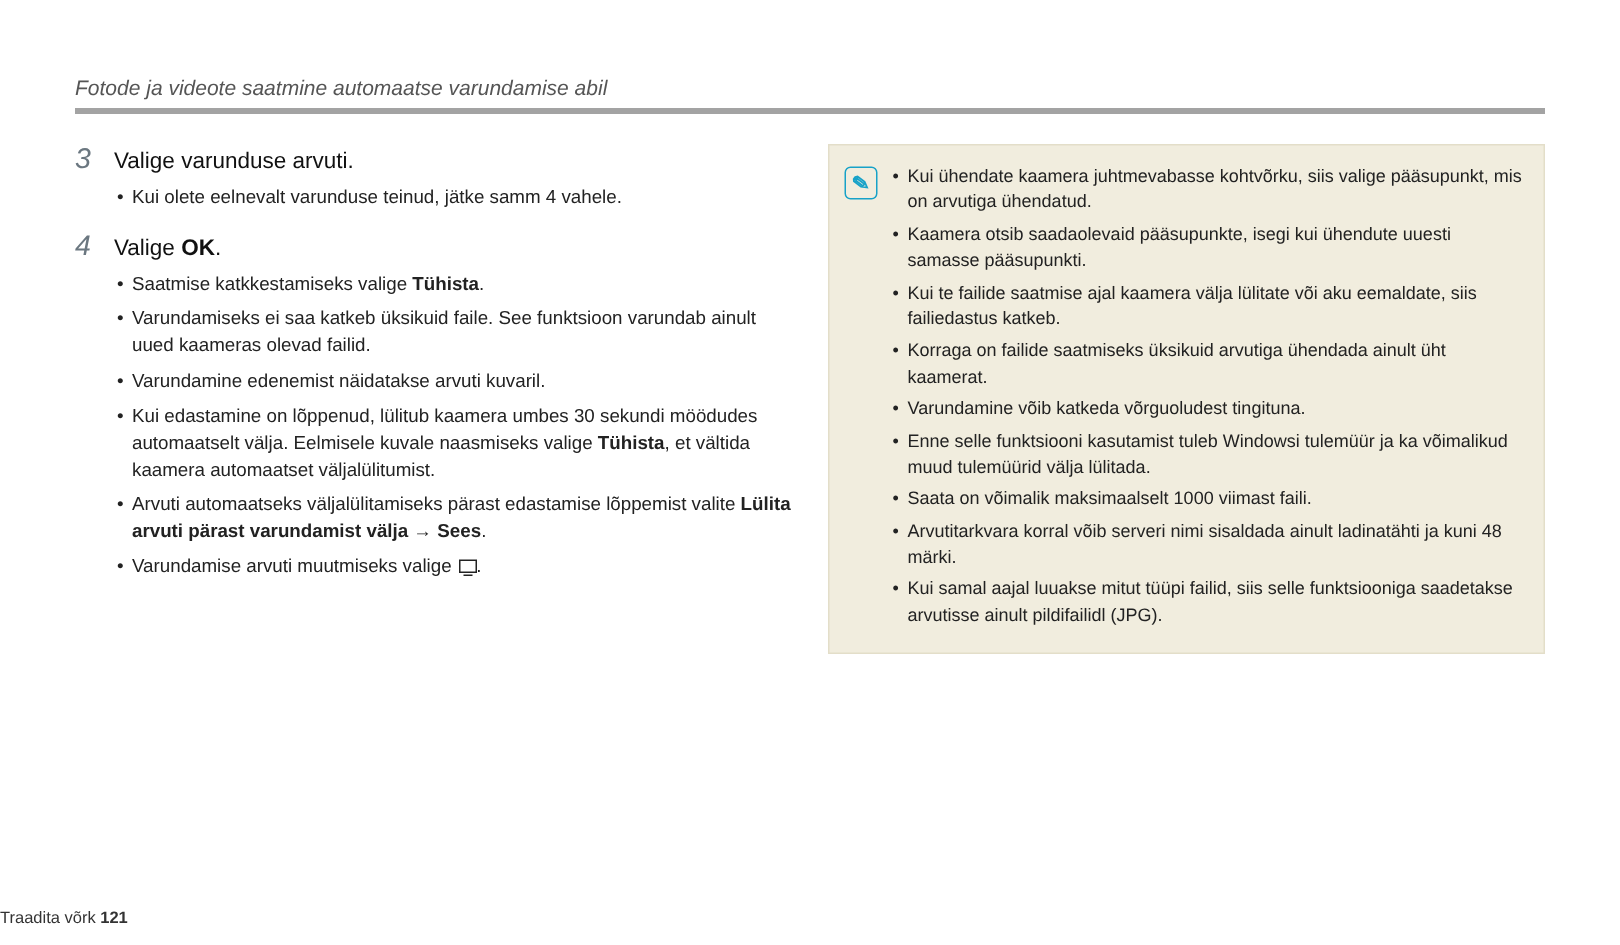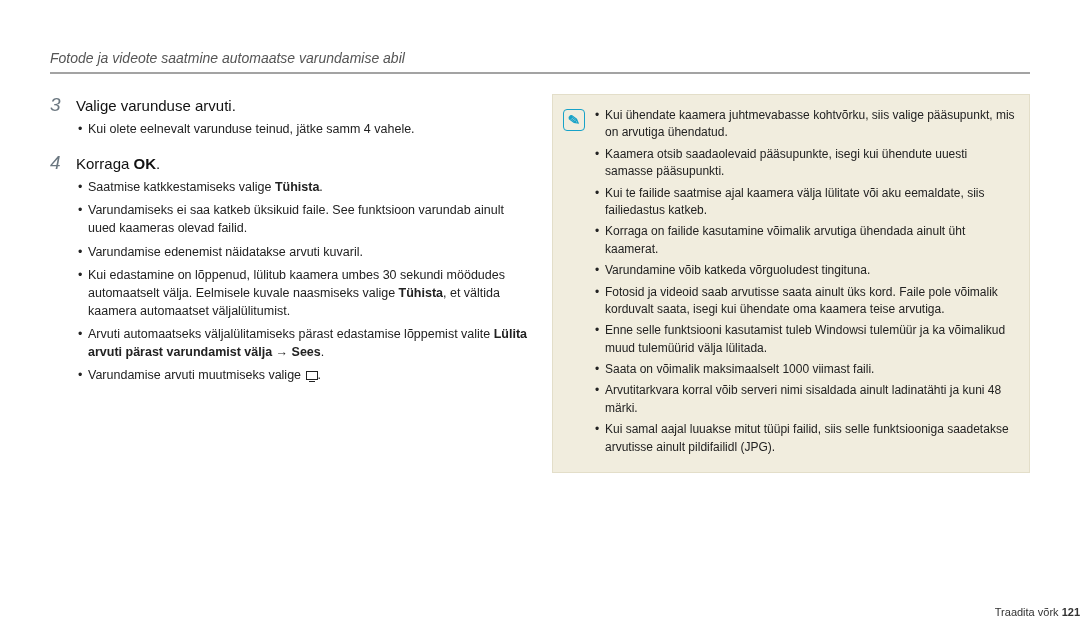--- a/index.html
+++ b/index.html
@@ -10,21 +10,21 @@
     background: #ffffff;
     color: #222;
     position: relative;
     padding: 50px 50px 0 50px;
   }
   .header {
     font-size: 14px;
     color: #555;
     font-style: italic;
     padding-bottom: 6px;
-    border-bottom: 2px solid #a3a3a3;
+    border-bottom: 4px solid #a3a3a3;
     margin-bottom: 20px;
     font-weight: 300;
   }
   .two-col {
     display: flex;
     gap: 24px;
   }
   .left-col {
     flex: 1;
     max-width: 500px;
@@ -130,21 +130,21 @@
     content: "•";
     position: absolute;
     left: 0;
     top: 0;
   }
   .footer {
     position: absolute;
     bottom: 12px;
     left: 0;
     right: 0;
-    text-align: right;
+    text-align: left;
     font-size: 11px;
     color: #333;
   }
   .footer strong { font-weight: bold; }
 </style>
 </head>
 <body>
 
 <div class="header">Fotode ja videote saatmine automaatse varundamise abil</div>
 
@@ -158,29 +158,29 @@
       </div>
       <ul class="bullets">
         <li>Kui olete eelnevalt varunduse teinud, jätke samm 4 vahele.</li>
       </ul>
     </div>
 
     <div class="step">
       <div class="step-head">
         <div class="step-num">4</div>
         <div class="step-title">
-          <span>Korraga </span><strong>OK</strong><span>.</span>
+          <span>Valige </span><strong>OK</strong><span>.</span>
         </div>
       </div>
       <ul class="bullets">
         <li>
           <span>Saatmise katkkestamiseks valige </span><strong>Tühista</strong><span>.</span>
         </li>
         <li>Varundamiseks ei saa katkeb üksikuid faile. See funktsioon varundab ainult uued kaameras olevad failid.</li>
-        <li>Varundamise edenemist näidatakse arvuti kuvaril.</li>
+        <li>Varundamine edenemist näidatakse arvuti kuvaril.</li>
         <li>
           <span>Kui edastamine on lõppenud, lülitub kaamera umbes 30 sekundi möödudes automaatselt välja. Eelmisele kuvale naasmiseks valige </span><strong>Tühista</strong><span>, et vältida kaamera automaatset väljalülitumist.</span>
         </li>
         <li>
           <span>Arvuti automaatseks väljalülitamiseks pärast edastamise lõppemist valite </span><strong>Lülita arvuti pärast varundamist välja → Sees</strong><span>.</span>
         </li>
         <li>
           <span>Varundamise arvuti muutmiseks valige </span><span class="monitor-icon"></span><span>.</span>
         </li>
       </ul>
@@ -190,23 +190,22 @@
 
   <div class="right-col">
     <div class="note-box">
       <div class="note-icon">
           <span>✎</span>
         </div>
       <ul class="note-bullets">
         <li>Kui ühendate kaamera juhtmevabasse kohtvõrku, siis valige pääsupunkt, mis on arvutiga ühendatud.</li>
         <li>Kaamera otsib saadaolevaid pääsupunkte, isegi kui ühendute uuesti samasse pääsupunkti.</li>
         <li>Kui te failide saatmise ajal kaamera välja lülitate või aku eemaldate, siis failiedastus katkeb.</li>
-        <li>Korraga on failide kasutamine võimalik arvutiga ühendada ainult üht kaamerat.</li>
+        <li>Korraga on failide saatmiseks üksikuid arvutiga ühendada ainult üht kaamerat.</li>
         <li>Varundamine võib katkeda võrguoludest tingituna.</li>
-        <li>Fotosid ja videoid saab arvutisse saata ainult üks kord. Faile pole võimalik korduvalt saata, isegi kui ühendate oma kaamera teise arvutiga.</li>
         <li>Enne selle funktsiooni kasutamist tuleb Windowsi tulemüür ja ka võimalikud muud tulemüürid välja lülitada.</li>
         <li>Saata on võimalik maksimaalselt 1000 viimast faili.</li>
         <li>Arvutitarkvara korral võib serveri nimi sisaldada ainult ladinatähti ja kuni 48 märki.</li>
         <li>Kui samal aajal luuakse mitut tüüpi failid, siis selle funktsiooniga saadetakse arvutisse ainult pildifailidl (JPG).</li>
       </ul>
     </div>
   </div>
 </div>
 
 <div class="footer">

